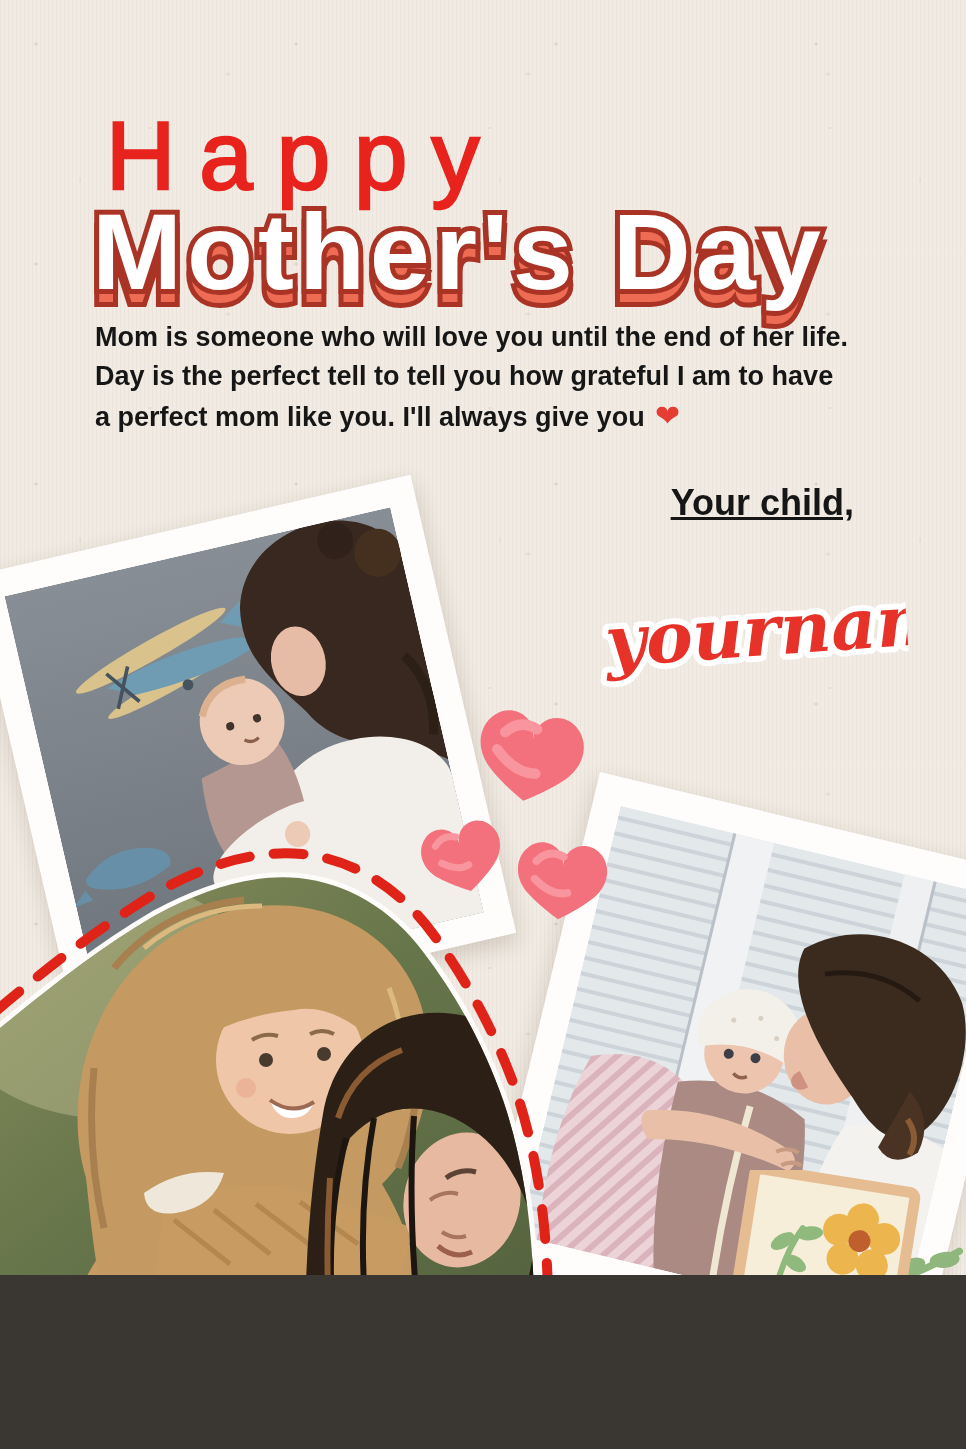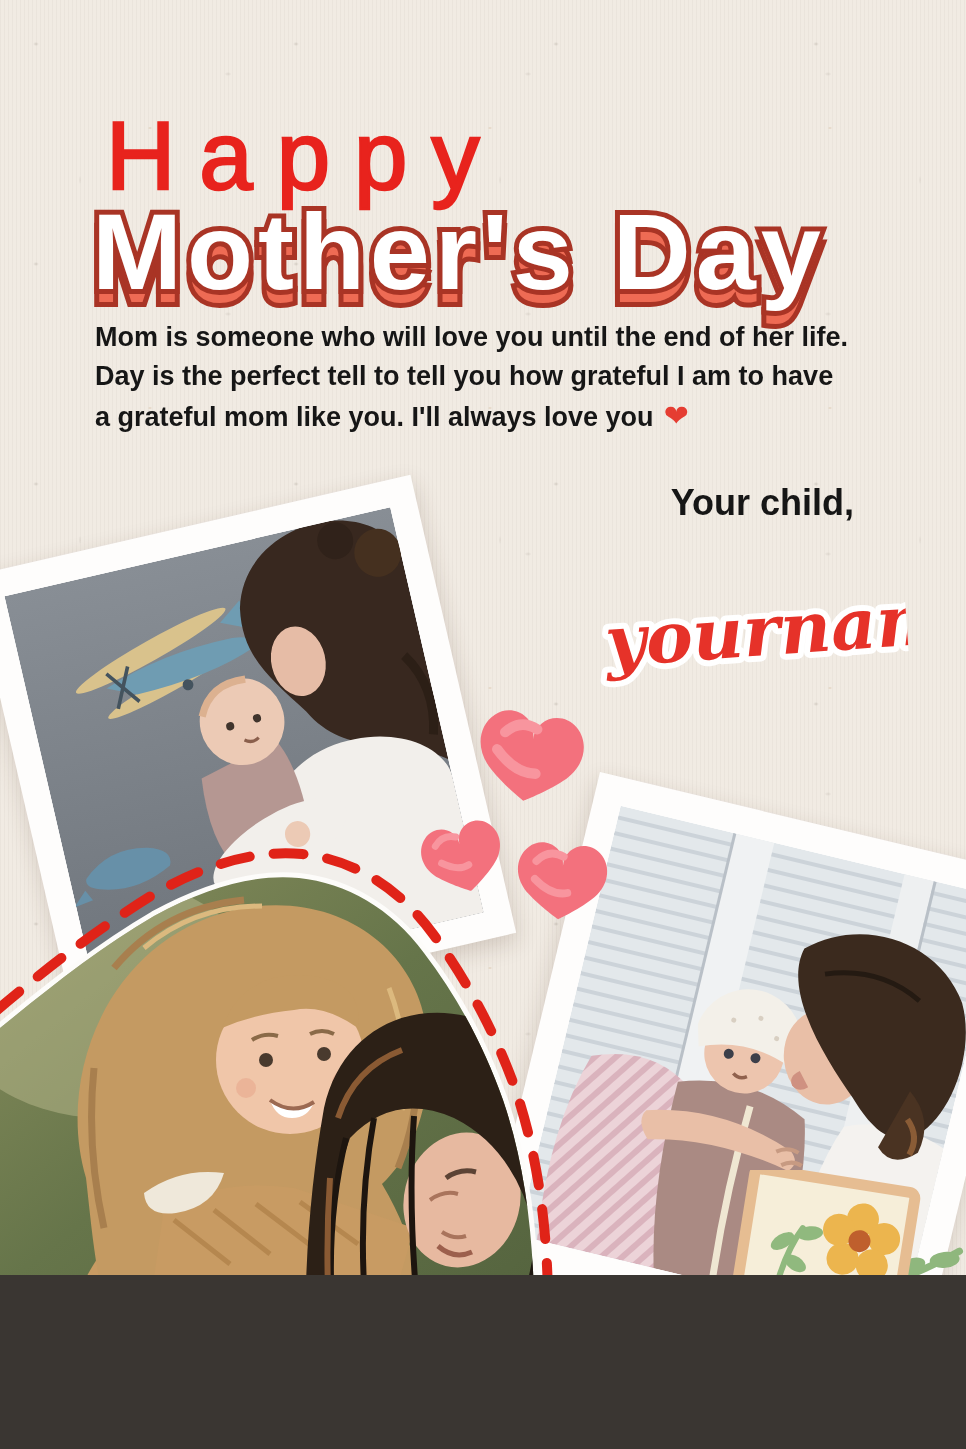--- a/index.html
+++ b/index.html
@@ -32,21 +32,21 @@
   .hl-top-fill{color:#ffffff;}
   
   .message{
     position:absolute;left:95px;top:318px;color:#161616;
     font-size:27px;font-weight:700;line-height:39px;
   }
   .message .line{white-space:nowrap;}
   .emoji-heart{color:#e53d32;font-family:"DejaVu Sans",sans-serif;font-size:30px;padding-left:10px;}
   .signoff{
     position:absolute;right:112px;top:482px;color:#161616;
-    font-size:36px;font-weight:700;white-space:nowrap;
+    font-size:36px;font-weight:700;white-space:nowrap;text-decoration:underline;
   }
   
   .signature{position:absolute;left:598px;top:568px;transform:rotate(-4deg);}
   
   .polaroid{
     position:absolute;background:#fefdfc;box-sizing:border-box;
     box-shadow:0 8px 22px rgba(70,45,30,.18);
   }
   .polaroid .photo{width:100%;height:100%;overflow:hidden;}
   .polaroid .photo svg{display:block;width:100%;height:100%;}
@@ -72,21 +72,21 @@
   <div class="headline">
     <span class="hl-extrude-outline">Mother's Day</span>
     <span class="hl-extrude-fill">Mother's Day</span>
     <span class="hl-top-outline">Mother's Day</span>
     <span class="hl-top-fill">Mother's Day</span>
   </div>
 
   <div class="message">
     <div class="line">Mom is someone who will love you until the end of her life.</div>
     <div class="line">Day is the perfect tell to tell you how grateful I am to have</div>
-    <div class="line"><span>a grateful mom like you. I'll always love you</span><span class="emoji-heart">❤</span></div>
+    <div class="line"><span>a perfect mom like you. I'll always give you</span><span class="emoji-heart">❤</span></div>
   </div>
   <div class="signoff">Your child,</div>
 
   <svg class="signature" width="310" height="160">
     <text x="8" y="88" font-family="'DejaVu Serif', serif" font-style="italic" font-weight="bold" font-size="70" fill="#e63229" stroke="#ffffff" stroke-width="12" stroke-linejoin="round" paint-order="stroke">yourname</text>
   </svg>
 
   <div class="polaroid pol-left" aria-label="Mother holding baby in nursery with airplane wall art">
     <div class="photo">
       <svg viewBox="0 0 440 450" preserveAspectRatio="none">

